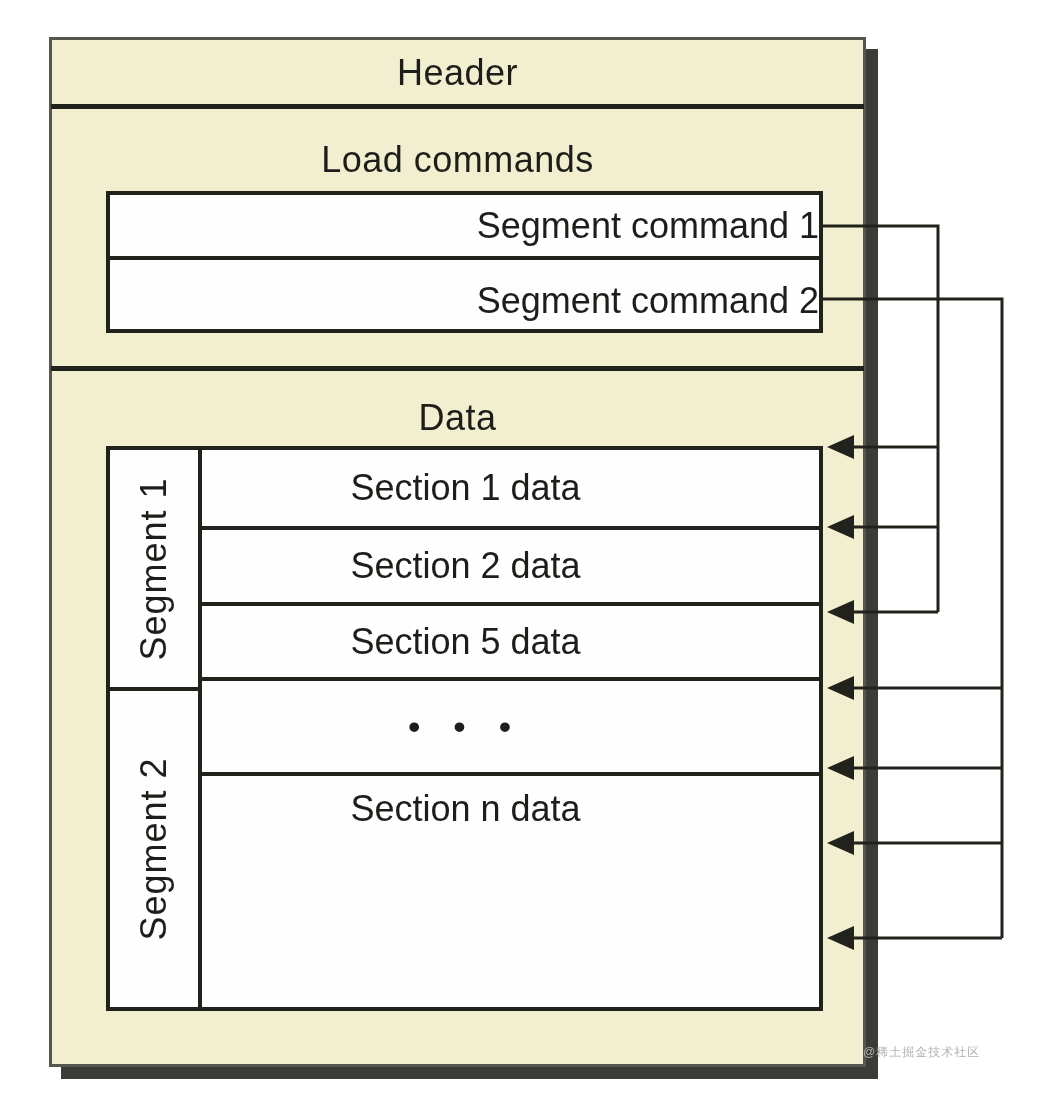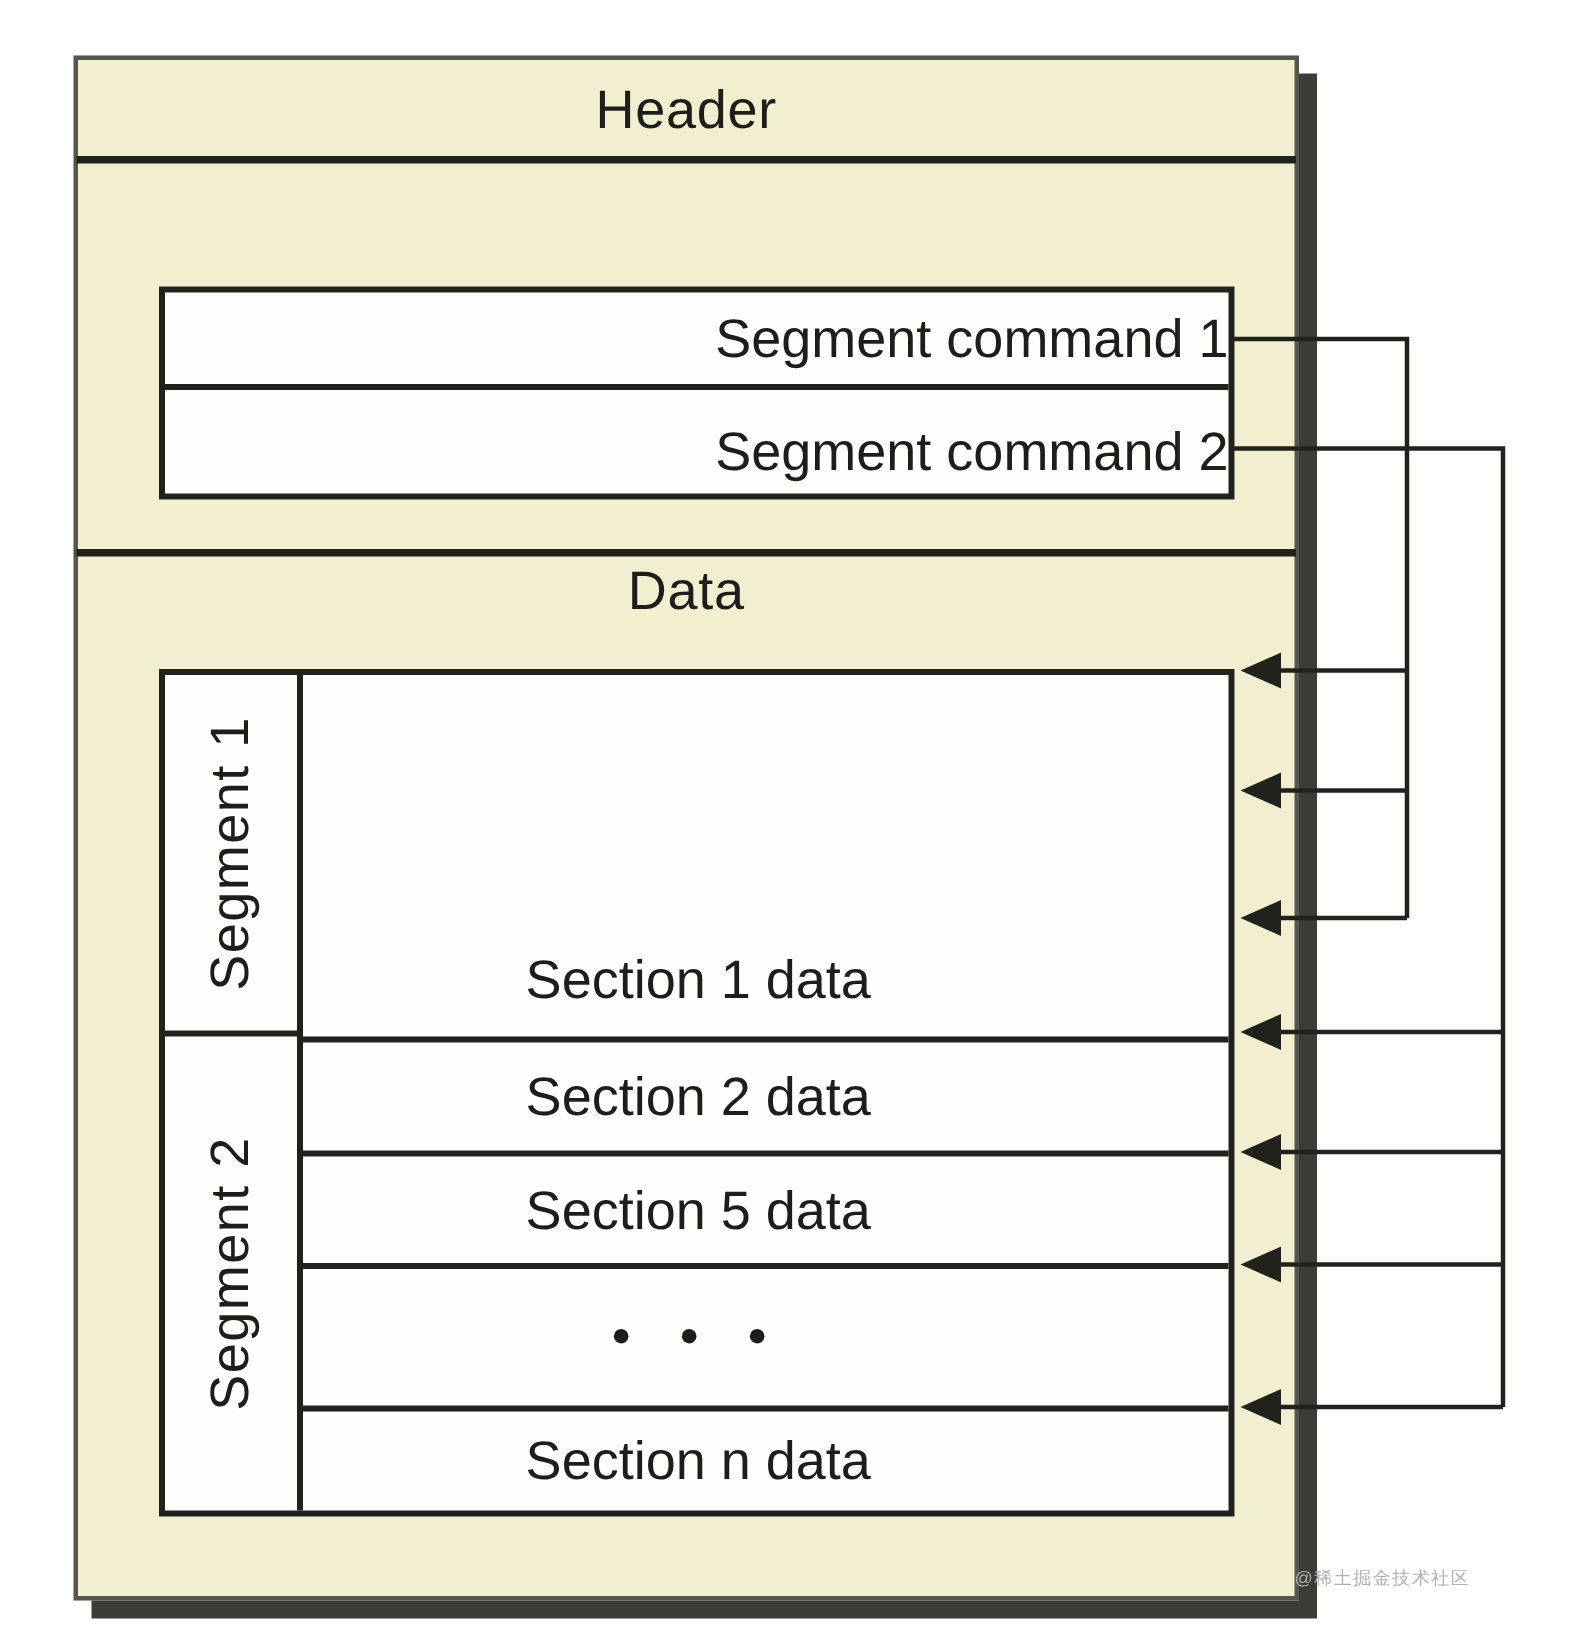--- a/index.html
+++ b/index.html
@@ -33,21 +33,21 @@
     left: 0; width: 100%;
     text-align: center;
     font-size: 36px;
     line-height: 44px;
     letter-spacing: 0.5px;
     color: #1d1d1a;
     white-space: nowrap;
   }
   .t-header { top: 11px; }
   .t-lc     { top: 98px; }
-  .t-data   { top: 332px; }
+  .t-data   { top: 356px; }
   .divider {
     position: absolute;
     left: -1px; right: -1px;
     height: 5px;
     background: #22221d;
   }
   .d1 { top: 64px; }
   .d2 { top: 326px; }
 
   
@@ -90,21 +90,21 @@
     display: flex; align-items: center; justify-content: center;
   }
   .seg-cell.first { height: 241px; border-bottom: 4px solid #22221d; }
   .seg-cell.second { flex: 1; }
   .rot {
     transform: rotate(-90deg);
     white-space: nowrap;
     font-size: 36px;
     letter-spacing: 1px;
   }
-  .rows { flex: 1; display: flex; flex-direction: column; justify-content: flex-end; }
+  .rows { flex: 1; display: flex; flex-direction: column; }
   .sec-row {
     box-sizing: border-box;
     border-bottom: 4px solid #22221d;
     display: flex; align-items: center; justify-content: center;
     font-size: 36px;
     white-space: nowrap;
   }
   .sec-row > span { margin-right: 90px; }
   .r1 { height: 80px; } .r2 { height: 76px; } .r3 { height: 76px; }
   .r4 { height: 80px; } .r5 { height: 75px; } .r6 { height: 95px; }
@@ -138,20 +138,21 @@
 <div id="stage">
 
   <div class="shadow"></div>
 
   <div class="macho-box">
 
     <div class="band-title t-header">Header</div>
 
     <div class="divider d1"></div>
 
+    <div class="band-title t-lc">Load commands</div>
 
     <div class="commands-box">
       <div class="cmd-row">
         <span>Segment command 1</span>
       </div>
       <div class="cmd-row">
         <span>Segment command 2</span>
       </div>
     </div>
 

